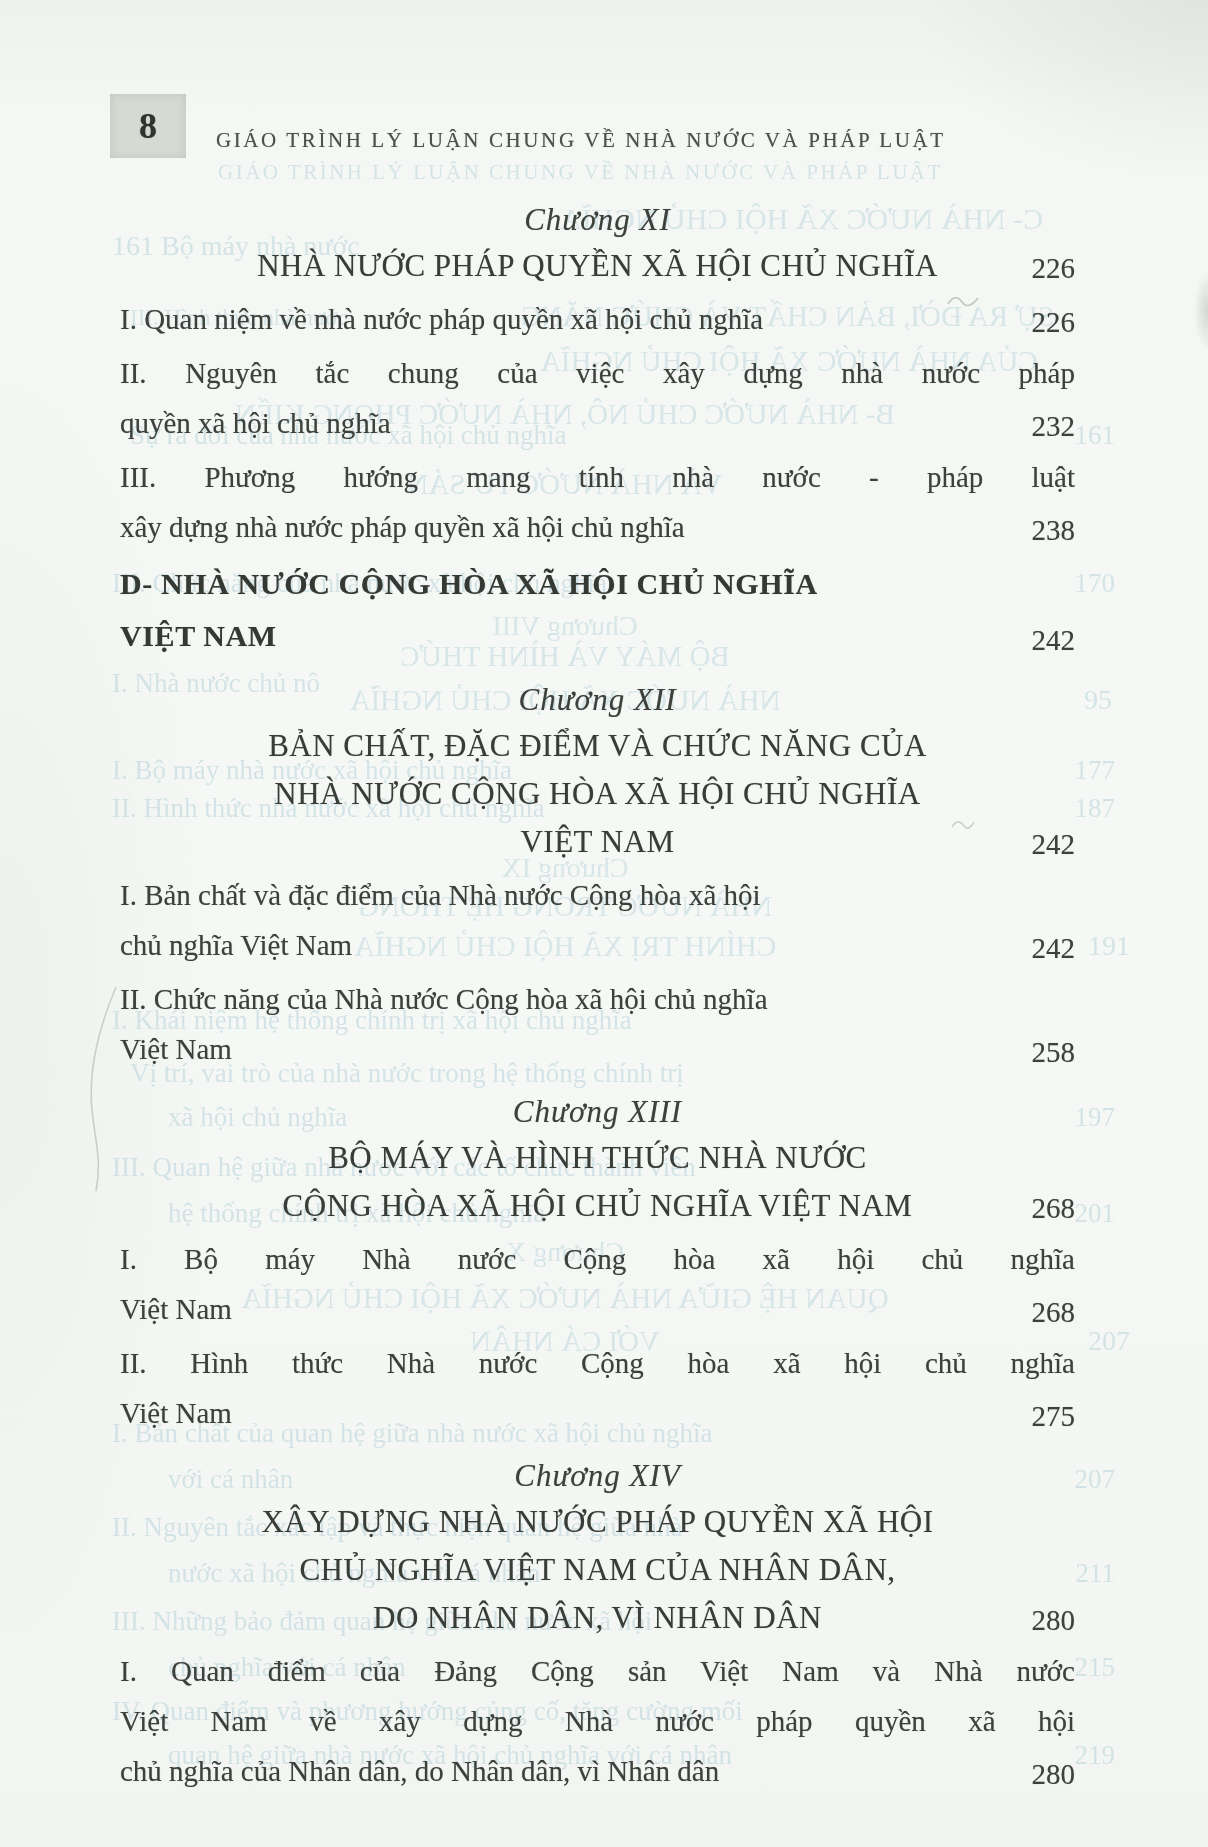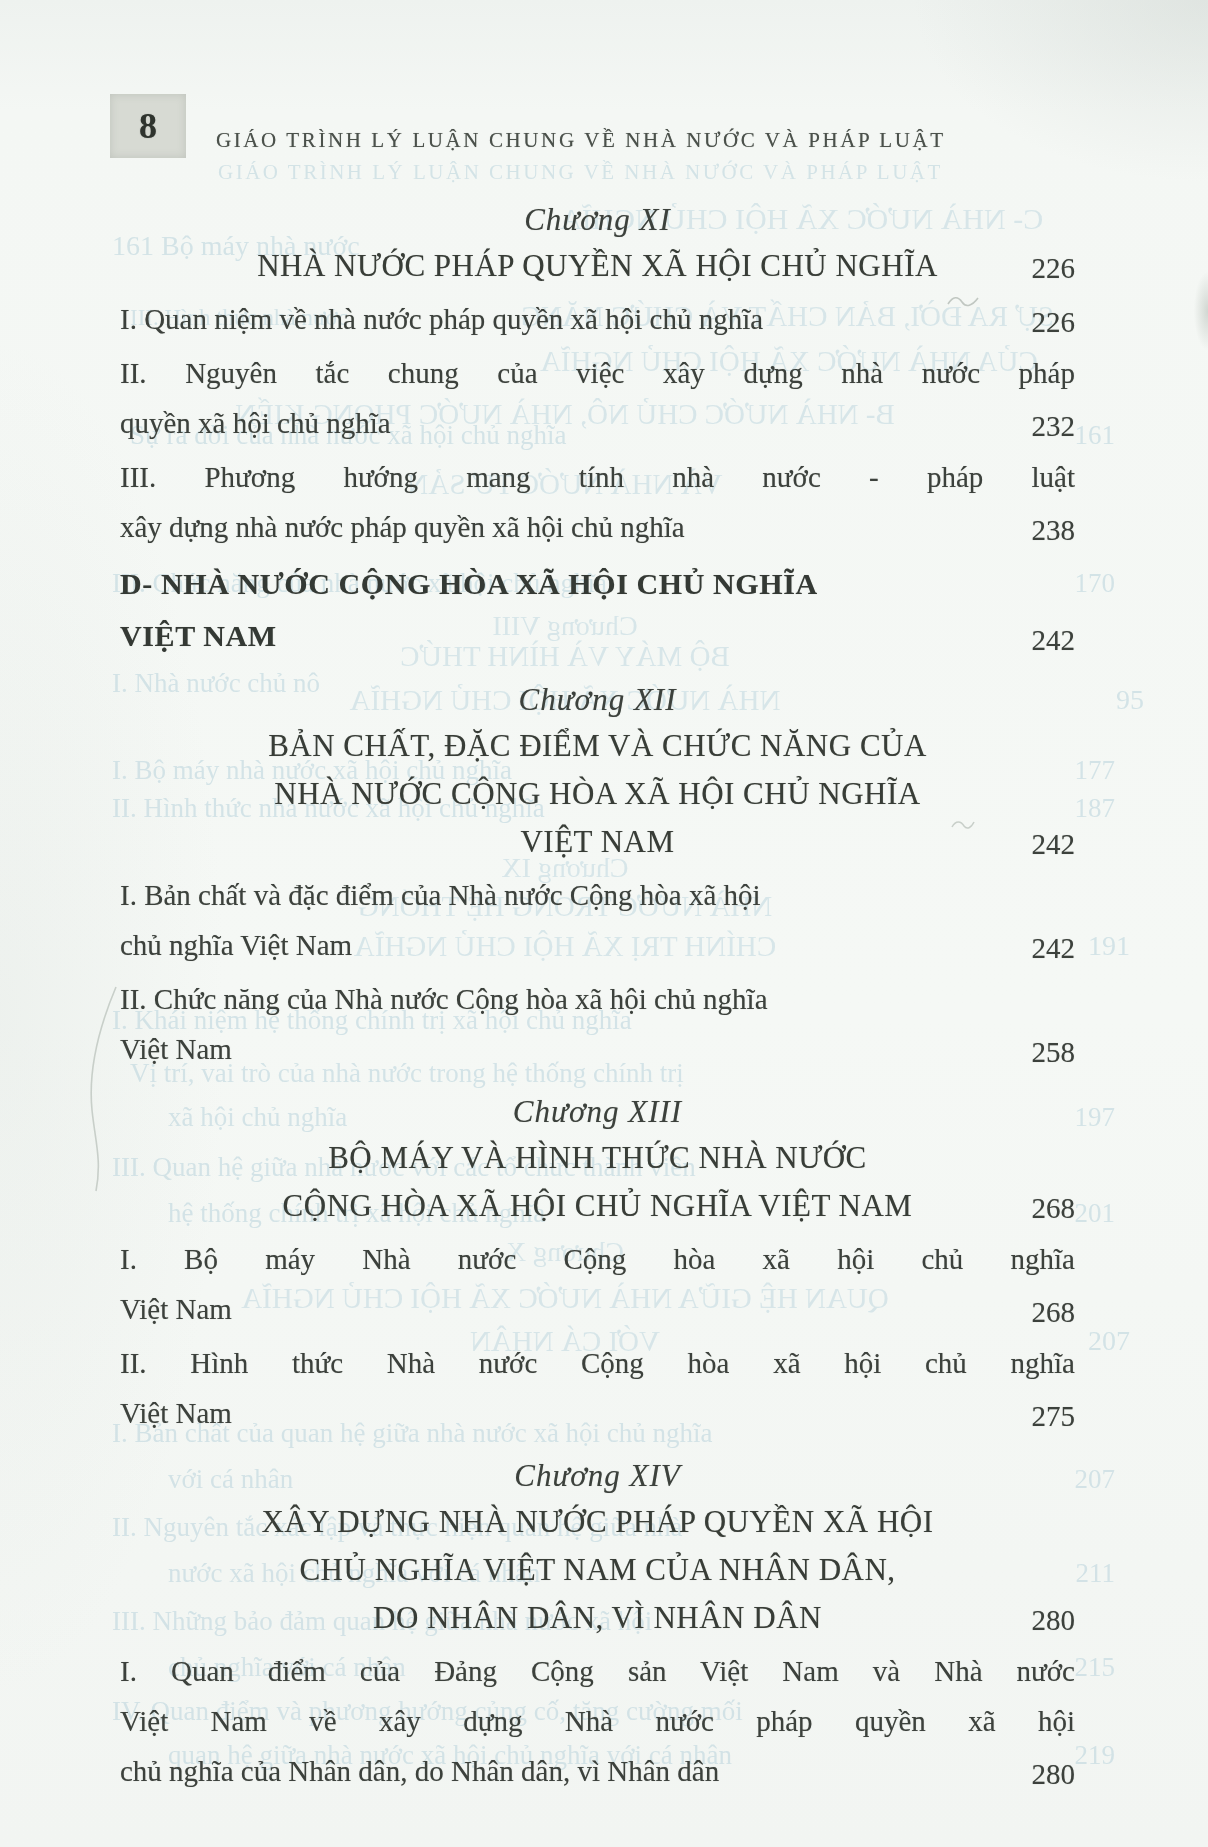--- a/index.html
+++ b/index.html
@@ -73,21 +73,21 @@
       <span>161</span>
     </div>
     <div class="ghost-line mirror center" style="top: 468px; font-size: 29px;">VÀ NHÀ NƯỚC TƯ SẢN</div>
     <div class="ghost-line split" style="top: 568px; font-size: 27px; left: 112px;">
       <span>III. Chức năng của nhà nước xã hội chủ nghĩa</span>
       <span>170</span>
     </div>
     <div class="ghost-line mirror center" style="top: 610px; font-size: 28px;">Chương VIII</div>
     <div class="ghost-line mirror center" style="top: 640px; font-size: 29px;">BỘ MÁY VÀ HÌNH THỨC</div>
     <div class="ghost-line mirror center" style="top: 684px; font-size: 29px;">NHÀ NƯỚC XÃ HỘI CHỦ NGHĨA</div>
-    <div class="ghost-line" style="top: 684px; right: 64px;">95</div>
+    <div class="ghost-line" style="top: 684px; right: 96px;">95</div>
     <div class="ghost-line" style="top: 668px; font-size: 27px; left: 112px;">I. Nhà nước chủ nô</div>
     <div class="ghost-line split" style="top: 755px; font-size: 27px; left: 112px;">
       <span>I. Bộ máy nhà nước xã hội chủ nghĩa</span>
       <span>177</span>
     </div>
     <div class="ghost-line split" style="top: 793px; font-size: 27px; left: 112px;">
       <span>II. Hình thức nhà nước xã hội chủ nghĩa</span>
       <span>187</span>
     </div>
     <div class="ghost-line mirror center" style="top: 852px; font-size: 28px;">Chương IX</div>

